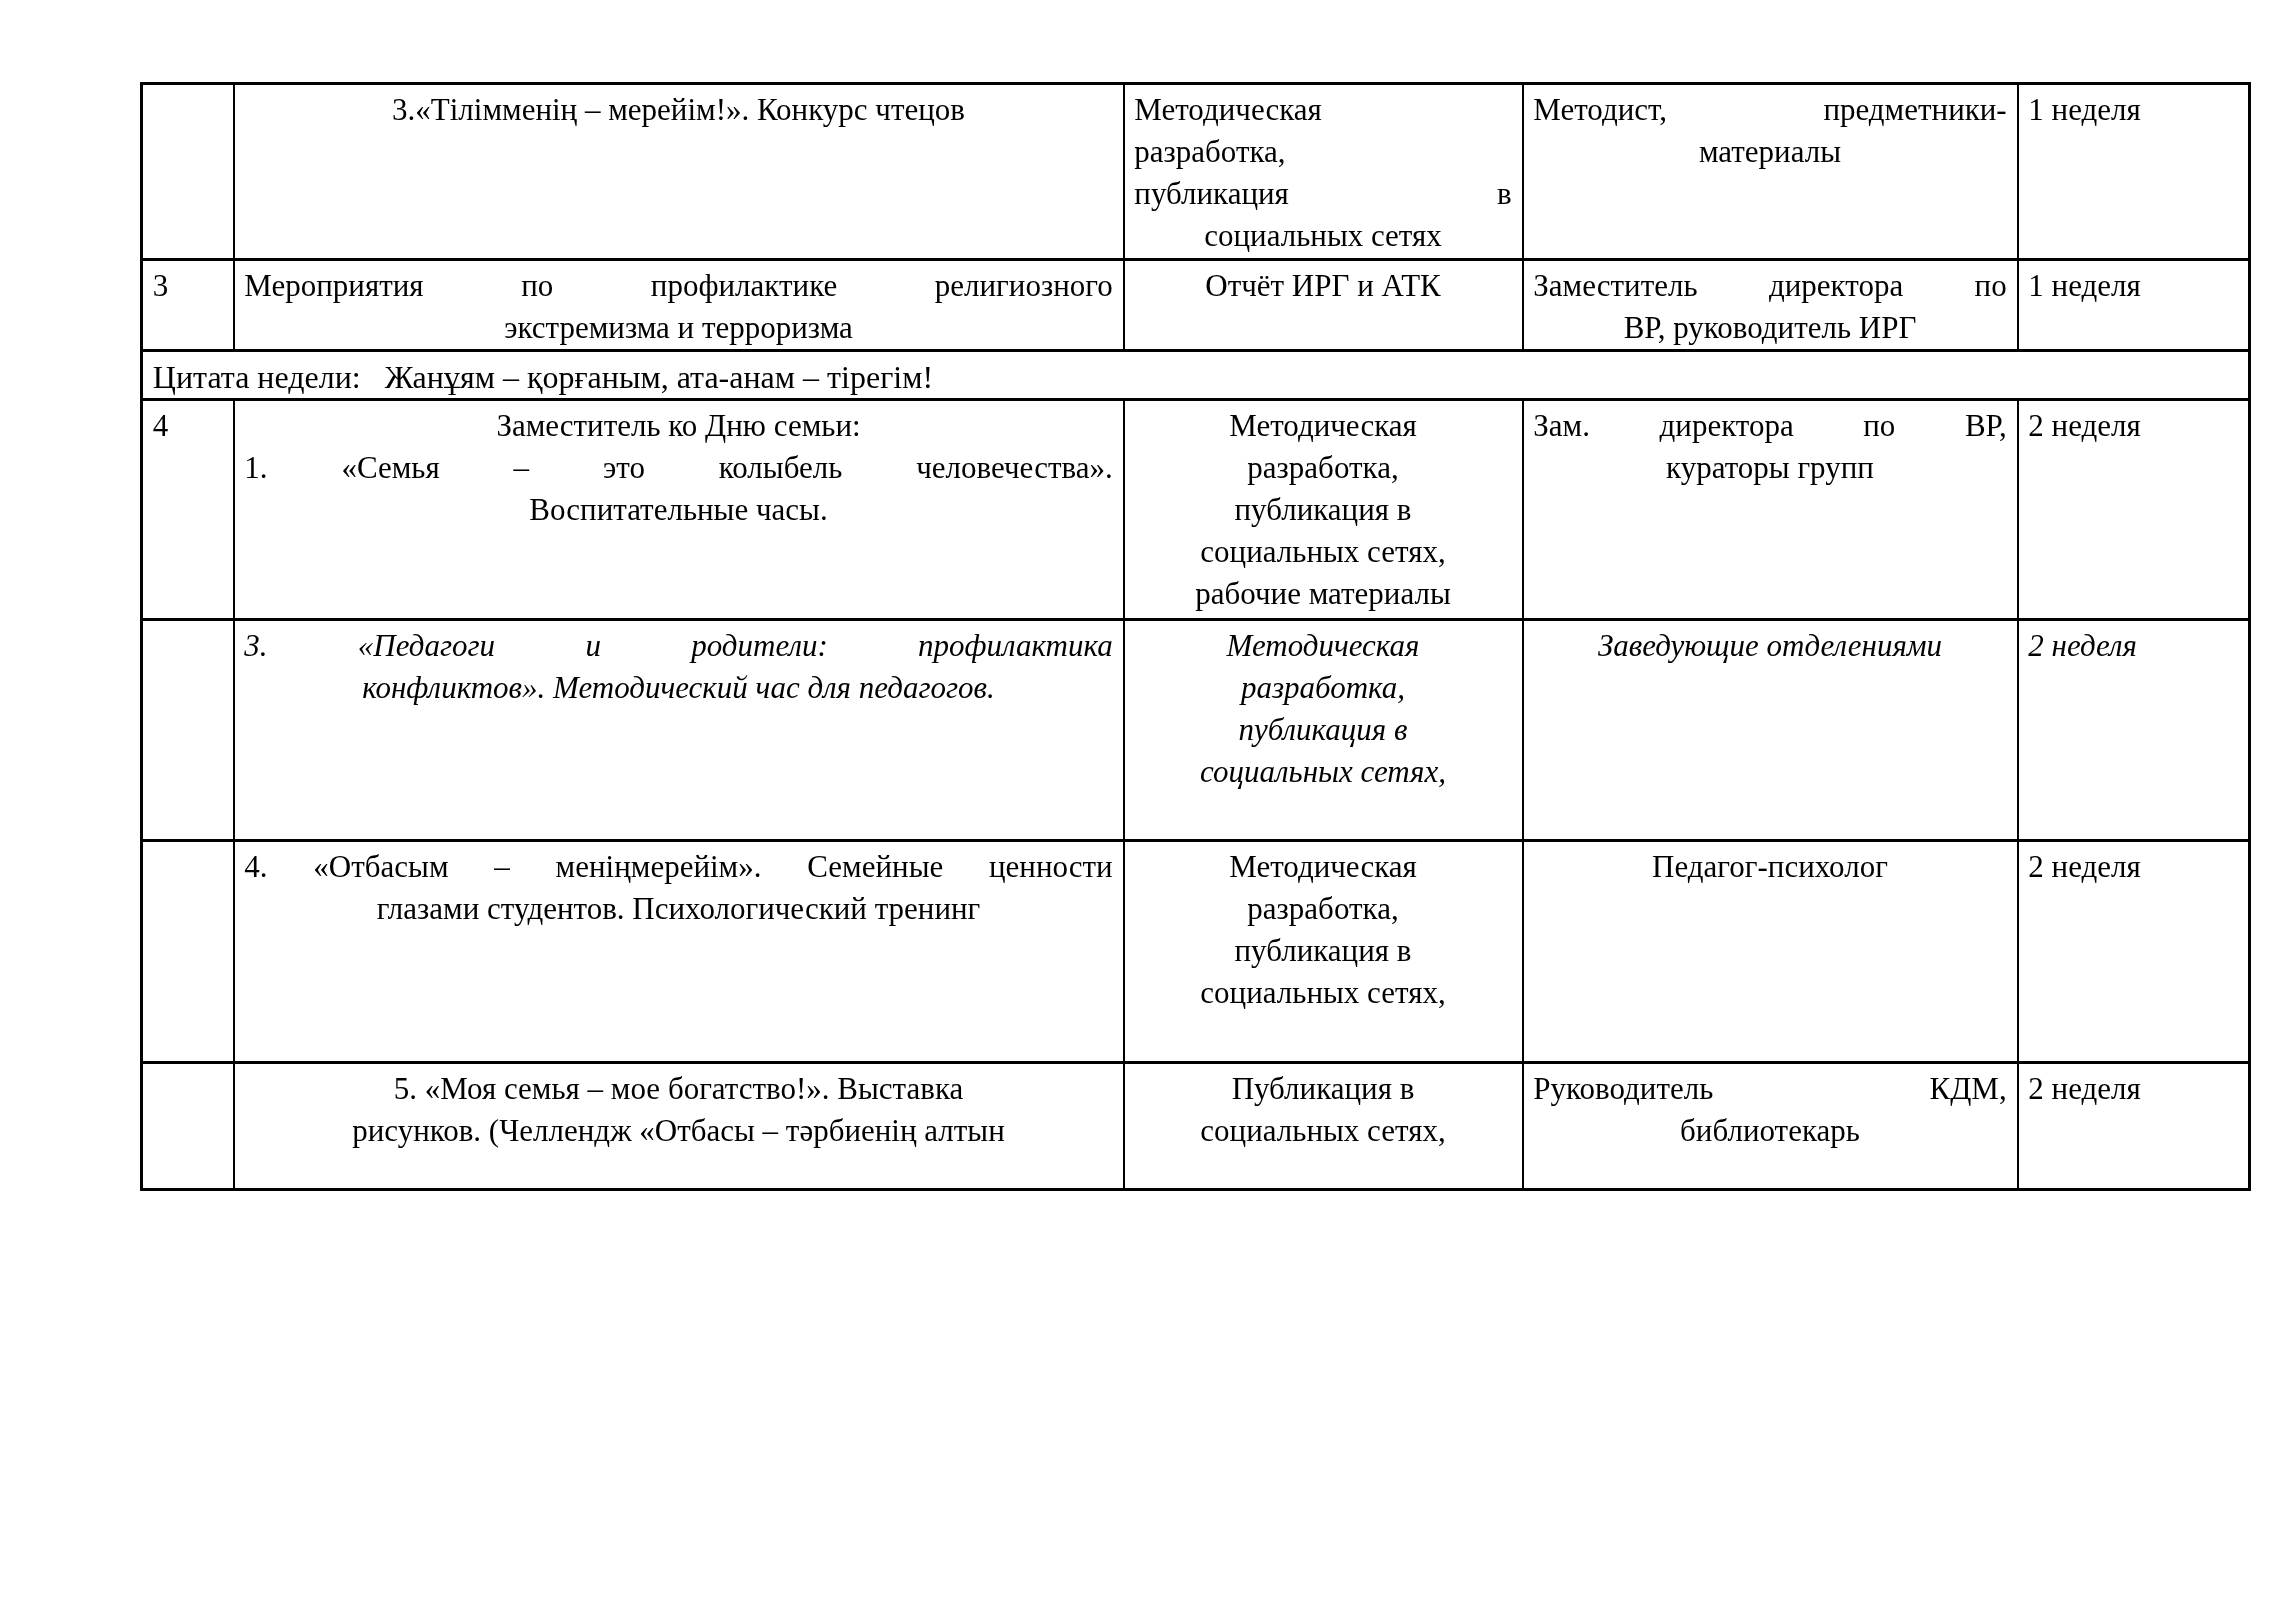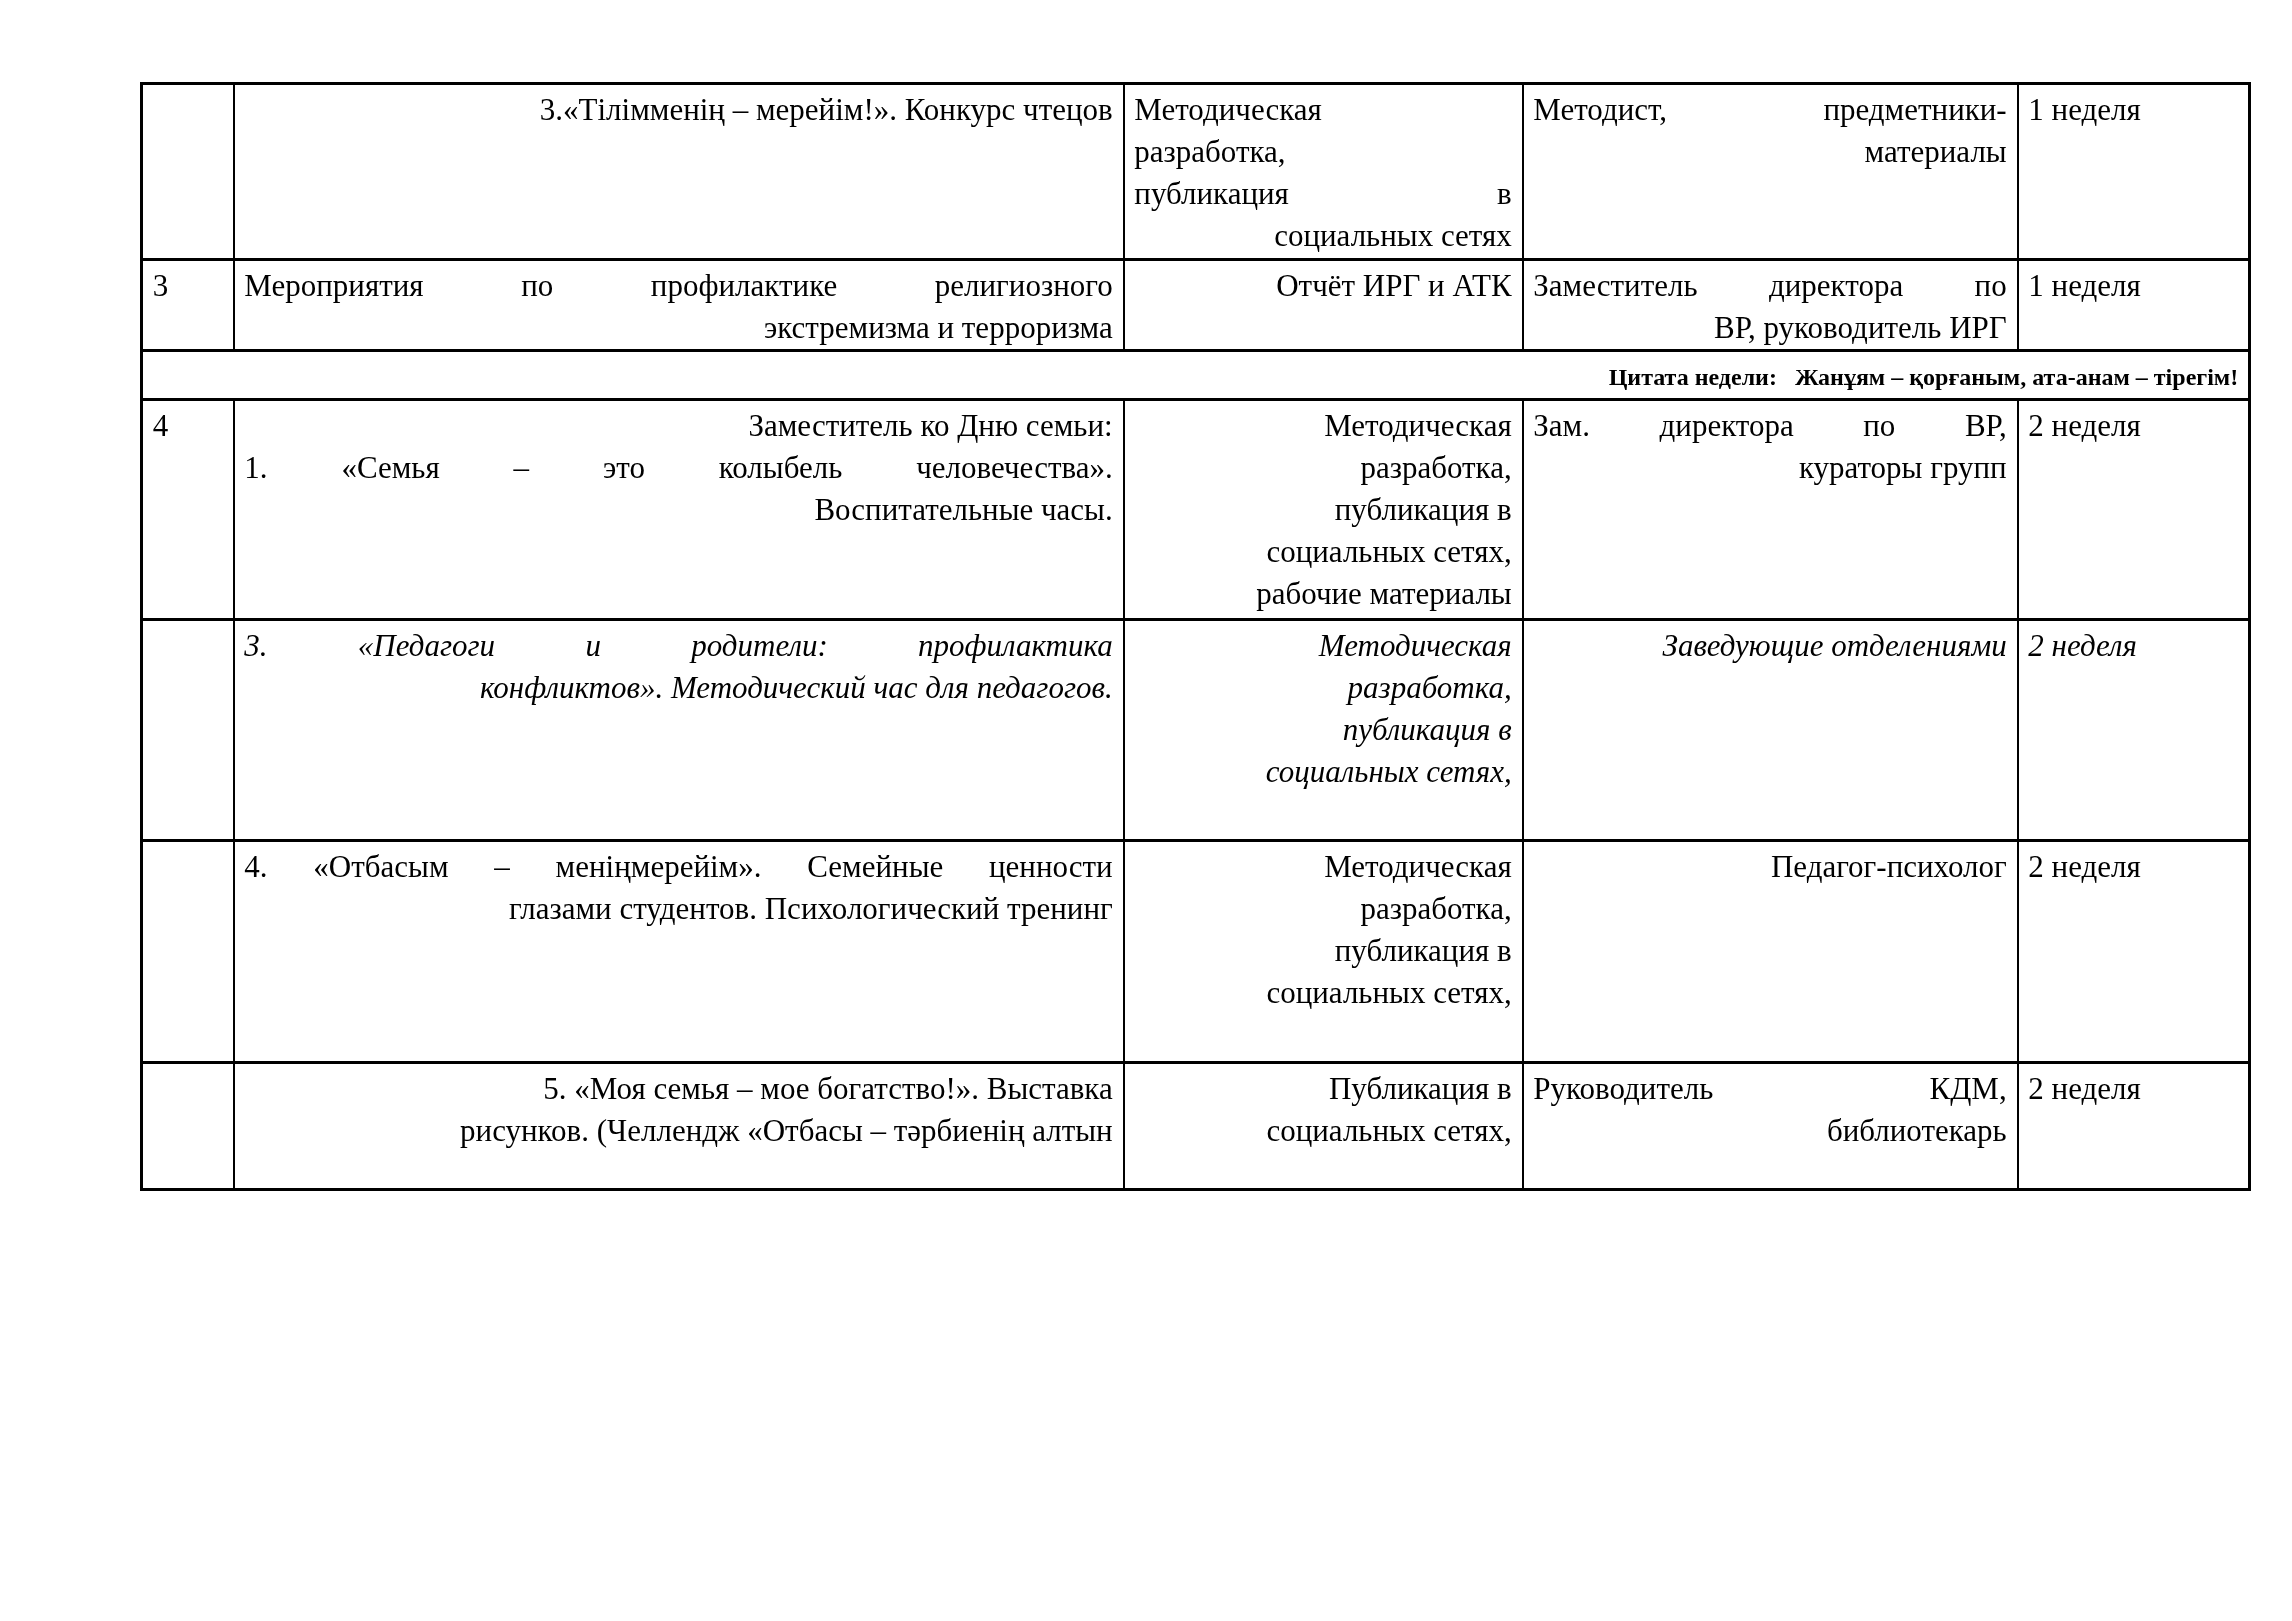--- a/index.html
+++ b/index.html
@@ -48,32 +48,32 @@
   tr.r5 { height: 221px; font-style: italic; }
   tr.r6 { height: 222px; }
   tr.r7 { height: 127px; }
 
   td.c-num        { padding-left: 15.7px; padding-right: 3.9px; }
   td.c-activity   { padding-left: 13.7px; padding-right: 17.6px; }
   td.c-deliverable{ padding-left: 9.8px; padding-right: 7.8px; }
   td.c-responsible{ padding-left: 9.8px; padding-right: 9.8px; }
   td.c-timeframe  { padding-left: 13.7px; padding-right: 3.9px; }
 
-  .line { text-align: right; }
+  .line { text-align: center; }
   .line.jl {
     text-align: justify;
     text-align-last: justify;
     text-justify: inter-word;
   }
   td.quote-cell {
-    font-weight: bold;
-    text-align: right;
+    font-weight: normal;
+    text-align: left;
     white-space: pre-wrap;
     padding: 1px 9.8px 0 9.8px;
-    font-size: 24px;
+    font-size: 32px;
     line-height: 42px;
   }
 </style>
 </head>
 <body>
 
 <div class="page">
   <table class="plan">
     <colgroup>
       <col style="width:92px">

